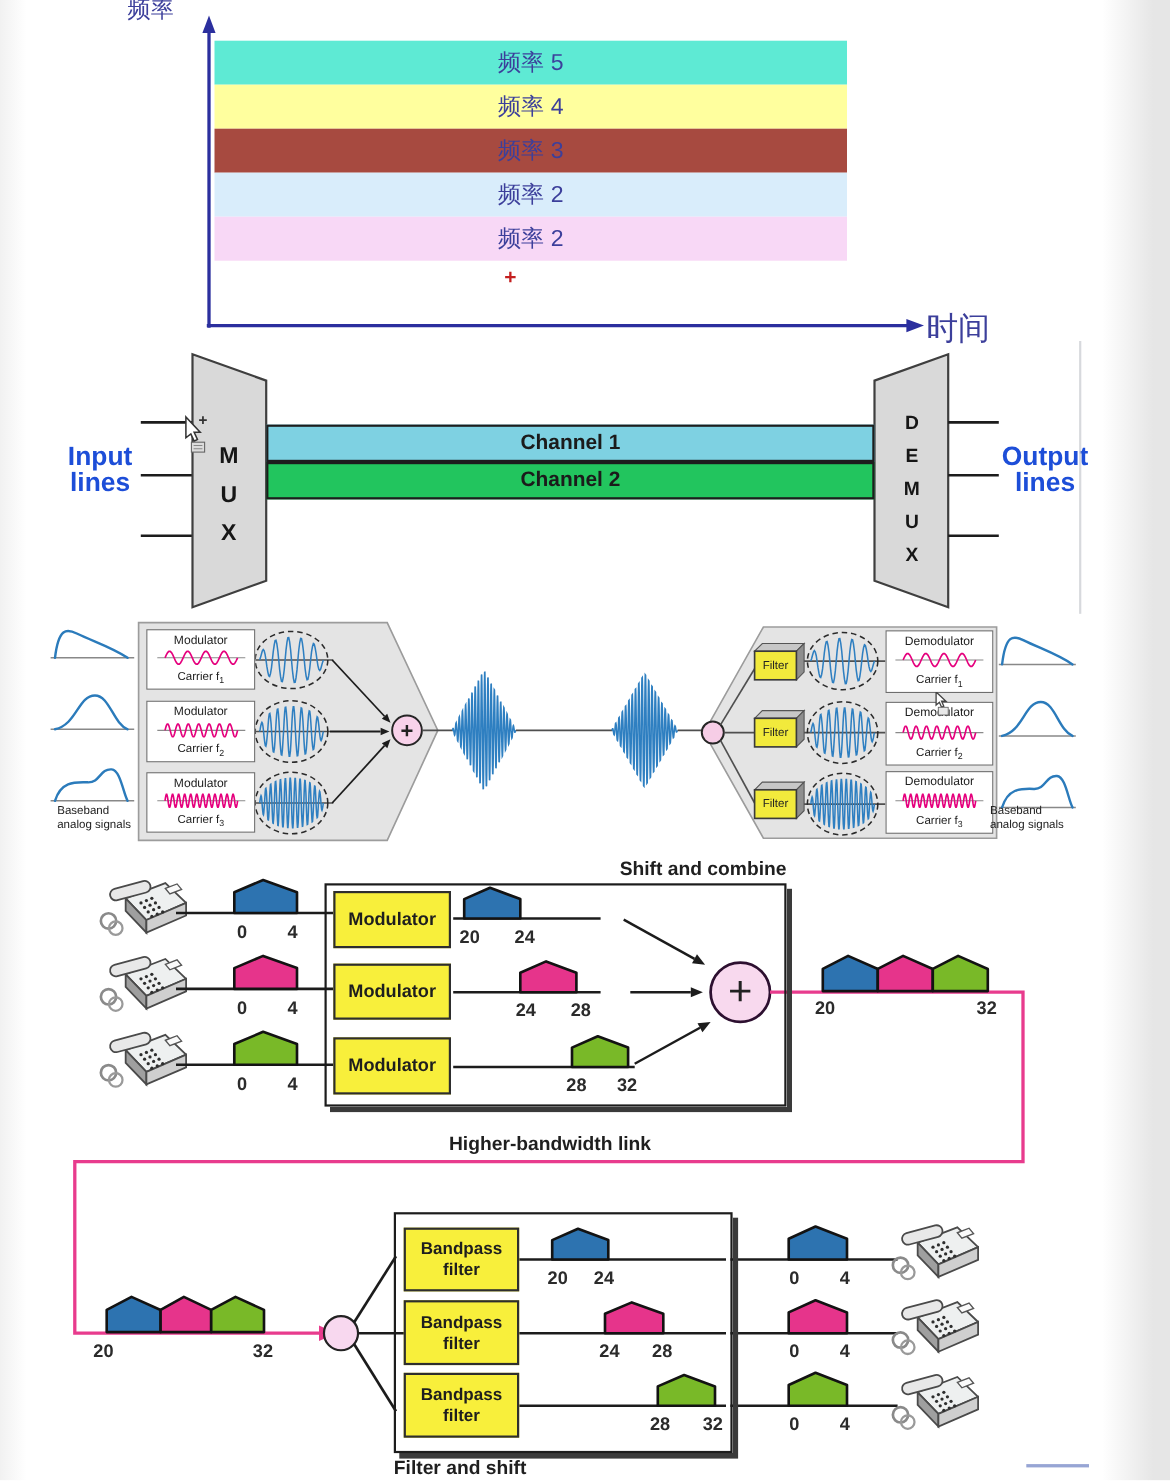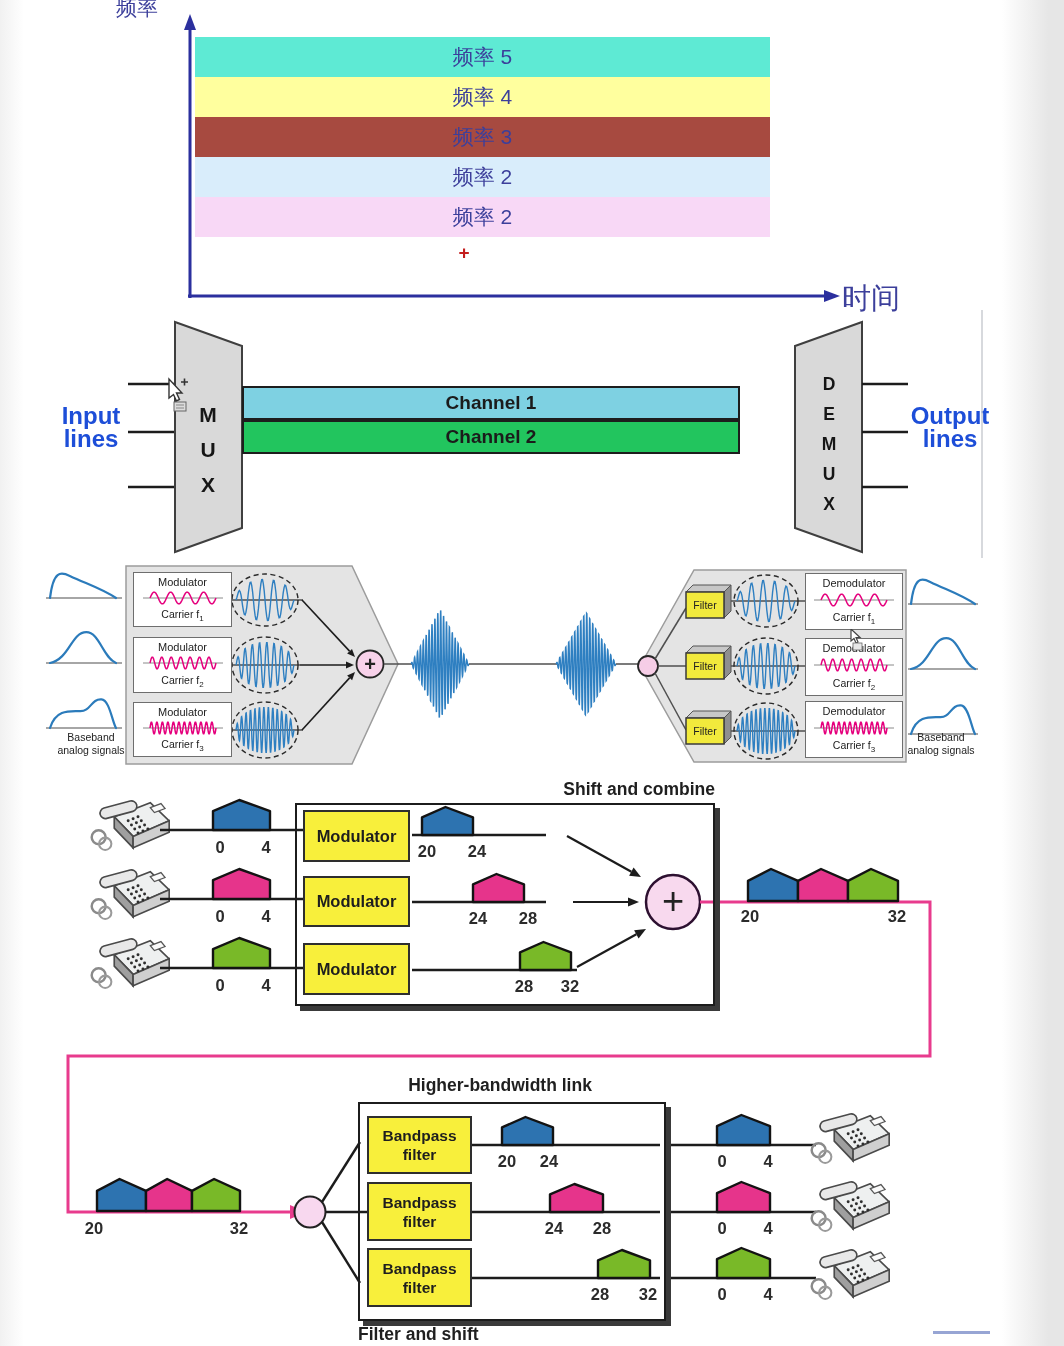--- a/index.html
+++ b/index.html
@@ -14,32 +14,32 @@
   .band{position:absolute;left:195px;width:575px;height:40px;display:flex;align-items:center;
         justify-content:center;font-size:21px;color:#3c3f9b}
   .b5{background:#5eead4}.b4{background:#ffff9e}.b3{background:#a74a40}
   .b2{background:#d9edfb}.b1{background:#f8d8f6}
   .cjk{color:#3c3f9b;font-size:21px}
   .redplus{color:#c41f1f;font-size:19px;font-weight:700;text-align:center}
 
   
   .redlbl{color:#1d4ed8;font-weight:600;font-size:24px;line-height:23px;text-align:center;white-space:pre-line}
   .stack{white-space:pre-line;text-align:center;color:#161616;font-weight:600}
-  .chbar{position:absolute;left:242px;width:498px;border:2px solid #1d1d1d;box-sizing:border-box;
+  .chbar{position:absolute;left:242px;width:553px;border:2px solid #1d1d1d;box-sizing:border-box;
          display:flex;align-items:center;justify-content:center;font-size:19px;font-weight:600;color:#1b1b1b}
   .c1{background:#7ed1e2}.c2{background:#22c55e}.c3{background:#f190c5}
 
   
   .modbox{position:absolute;width:99px;background:#fff;border:1.5px solid #6e6e6e;box-sizing:border-box;
           display:flex;flex-direction:column;align-items:center;justify-content:space-between;padding:3px 0}
   .modbox .bt{font-size:11px;color:#222}
   .modbox .cl{font-size:10.5px;color:#222}
   .modbox sub{font-size:8px}
   .flabel{position:absolute;width:38px;text-align:center;font-size:10.5px;color:#222;line-height:18px}
-  .cap{position:absolute;font-size:10.5px;line-height:12.5px;color:#222;text-align:center;white-space:pre-line}
+  .cap{position:absolute;font-size:10.5px;line-height:12.5px;color:#222;text-align:left;white-space:pre-line}
 
   
   .sdtitle{position:absolute;font-size:17.5px;font-weight:600;color:#1f1f1f}
   .ybox{position:absolute;background:#f8ef3b;border:2px solid #2e2e2e;box-sizing:border-box;
         display:flex;align-items:center;justify-content:center;font-weight:600;color:#1e1e1e;
         text-align:center;white-space:pre-line}
   .bigbox{position:absolute;border:2.5px solid #1c1c1c;box-shadow:5px 5px 0 #3a3a3a}
 
   .h-blue{fill:#2d73b0;stroke:#131313;stroke-width:2.4;stroke-linejoin:round}
   .h-pink{fill:#e6348b;stroke:#131313;stroke-width:2.4;stroke-linejoin:round}
@@ -399,20 +399,20 @@
   <div class="ybox" style="left:303px;top:943px;width:107px;height:52px;font-size:16.5px">Modulator</div>
 
   <div class="ybox" style="left:367px;top:1116px;width:105px;height:58px;font-size:15.5px;line-height:19px">Bandpass
 filter</div>
   <div class="ybox" style="left:367px;top:1182px;width:105px;height:59px;font-size:15.5px;line-height:19px">Bandpass
 filter</div>
   <div class="ybox" style="left:367px;top:1248px;width:105px;height:59px;font-size:15.5px;line-height:19px">Bandpass
 filter</div>
 
   <div class="sdtitle" style="left:500px;top:779px;width:215px;text-align:right">Shift and combine</div>
-  <div class="sdtitle" style="left:400px;top:1075px;width:200px;text-align:center">Higher-bandwidth link</div>
+  <div class="sdtitle" style="left:400px;top:1029px;width:200px;text-align:center">Higher-bandwidth link</div>
   <div class="sdtitle" style="left:358px;top:1324px;width:170px">Filter and shift</div>
 
   <div class="abs" style="left:981px;top:310px;width:2px;height:248px;background:#c6c9cf;opacity:.7"></div>
   <div class="abs" style="left:933px;top:1331px;width:57px;height:2.5px;background:#7d8fc9;opacity:.8"></div>
   <div class="edge-left"></div>
   <div class="edge-right"></div>
 </div>
 
 </body></html>

